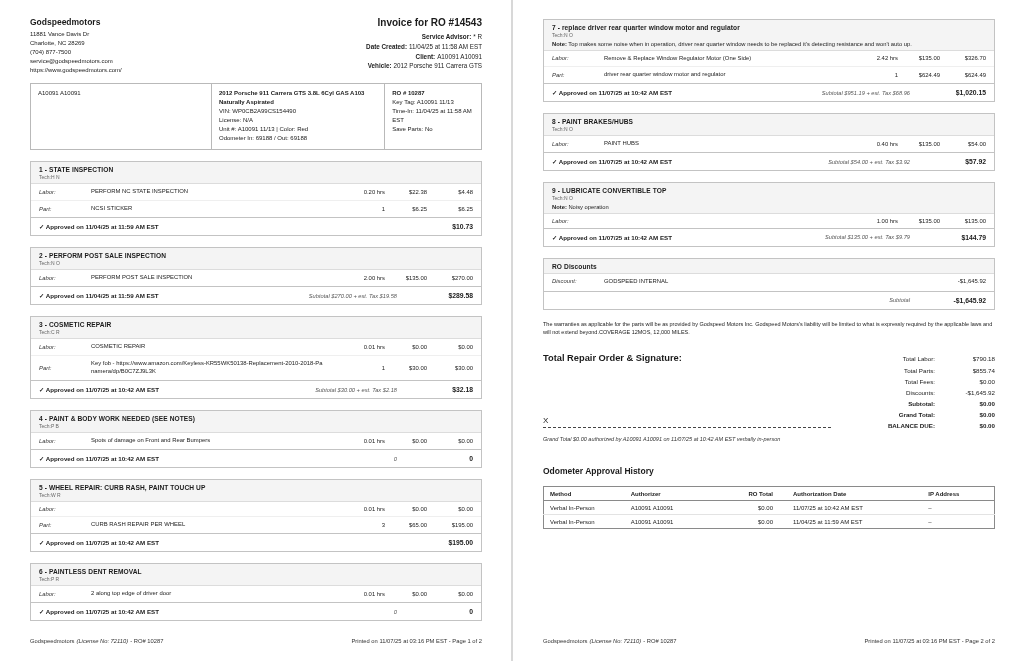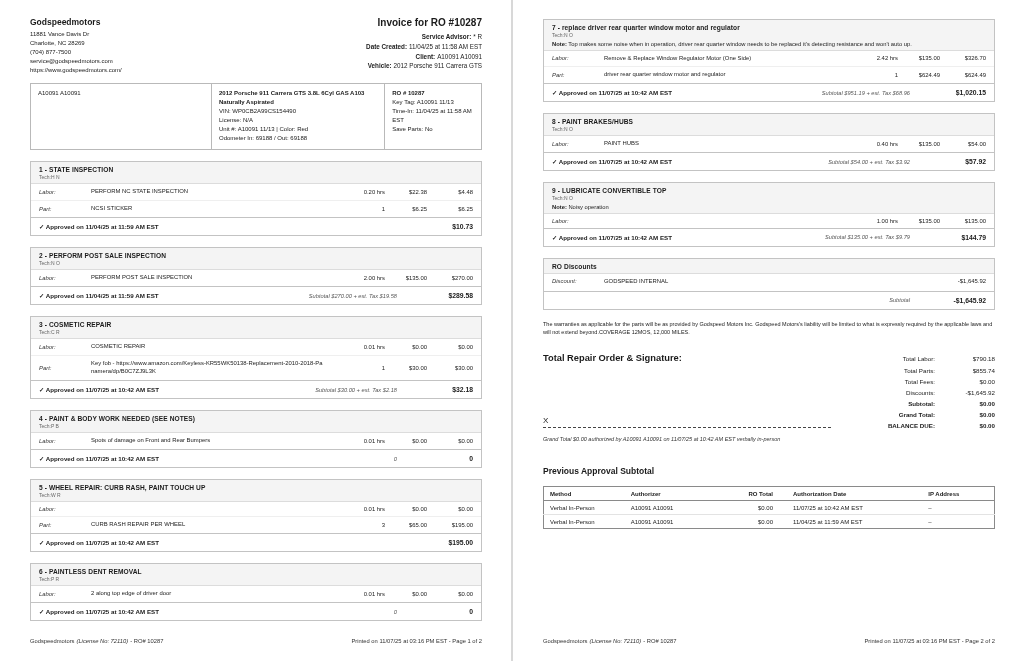--- a/index.html
+++ b/index.html
@@ -90,21 +90,21 @@
     <div class="hdr">
       <div class="company">
         <div class="company-name">Godspeedmotors</div>
         <div class="company-line">11881 Vance Davis Dr</div>
         <div class="company-line">Charlotte, NC 28269</div>
         <div class="company-line">(704) 877-7500</div>
         <div class="company-line">service@godspeedmotors.com</div>
         <div class="company-line">https://www.godspeedmotors.com/</div>
       </div>
       <div class="inv-meta">
-        <div class="inv-title">Invoice for RO #10287</div>
+        <div class="inv-title">Invoice for RO #14543</div>
         <div class="meta-line"><b>Service Advisor:</b><span class="v">* R</span></div>
         <div class="meta-line"><b>Date Created:</b><span class="v">11/04/25 at 11:58 AM EST</span></div>
         <div class="meta-line"><b>Client:</b><span class="v">A10091 A10091</span></div>
         <div class="meta-line"><b>Vehicle:</b><span class="v">2012 Porsche 911 Carrera GTS</span></div>
       </div>
     </div>
 
     <div class="vbox">
       <div class="vcell">A10091 A10091</div>
       <div class="vcell">
@@ -386,21 +386,21 @@
           </div>
         <div class="t-row t-strong">
             <span class="t-label">BALANCE DUE:</span>
             <span class="t-value">$0.00</span>
           </div>
       </div>
     </div>
     <div class="auth-note">Grand Total $0.00 authorized  by A10091 A10091 on 11/07/25 at 10:42 AM EST verbally in-person</div>
 
     <div class="hist">
-      <div class="hist-heading">Previous Approval Subtotal</div>
+      <div class="hist-heading">Odometer Approval History</div>
       <table class="hist-table">
         <colgroup>
             <col style="width:18%">
             <col style="width:23%">
             <col style="width:13%">
             <col style="width:30%">
             <col style="width:16%">
           </colgroup>
         <thead>
           <tr>

